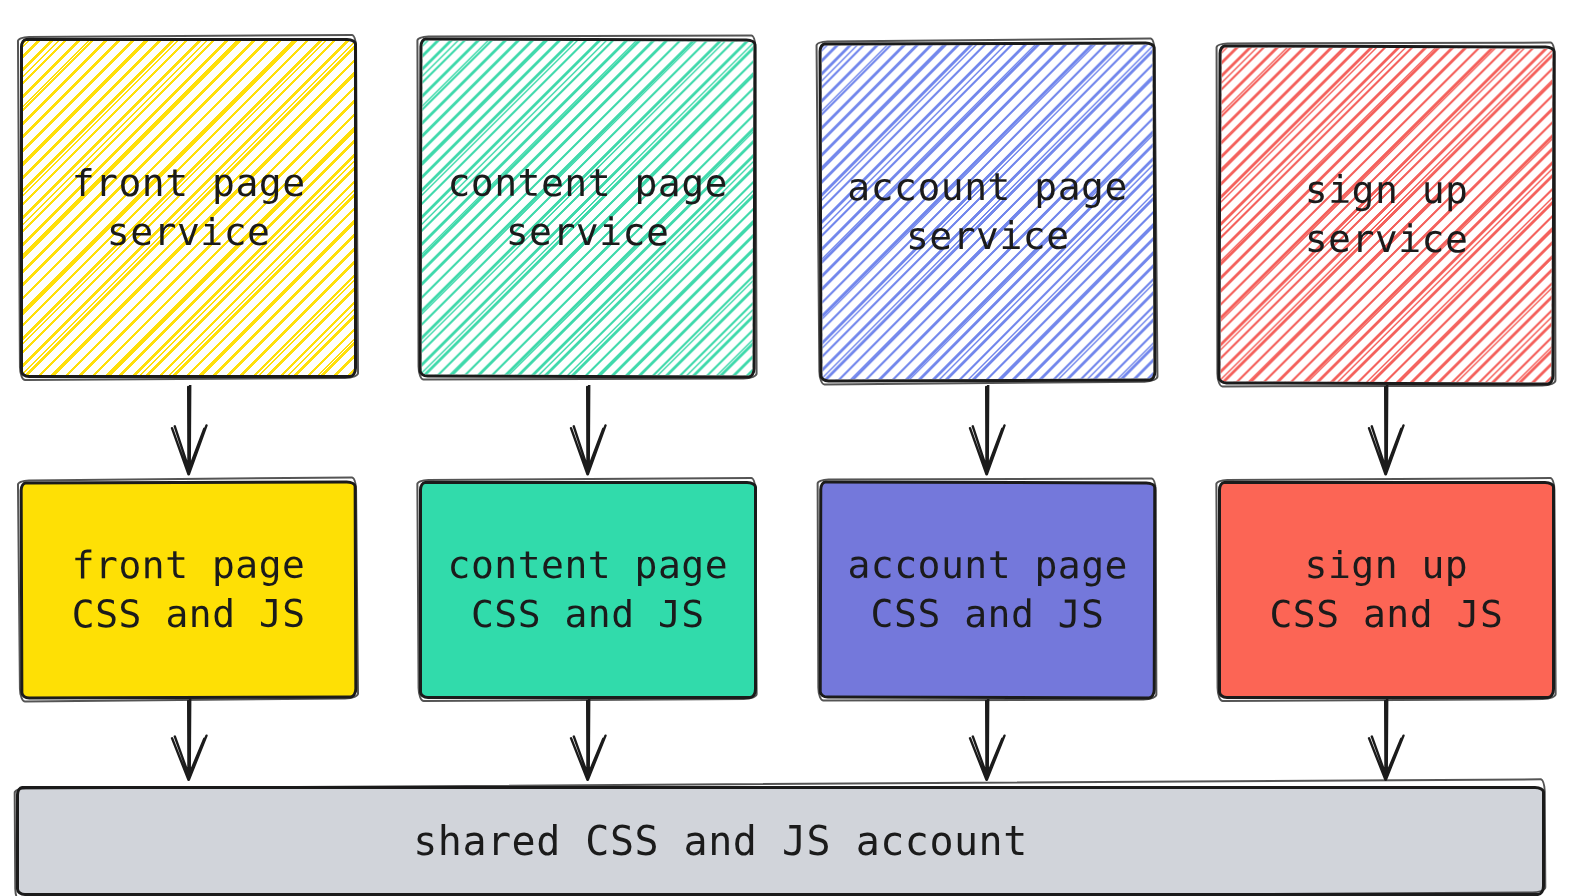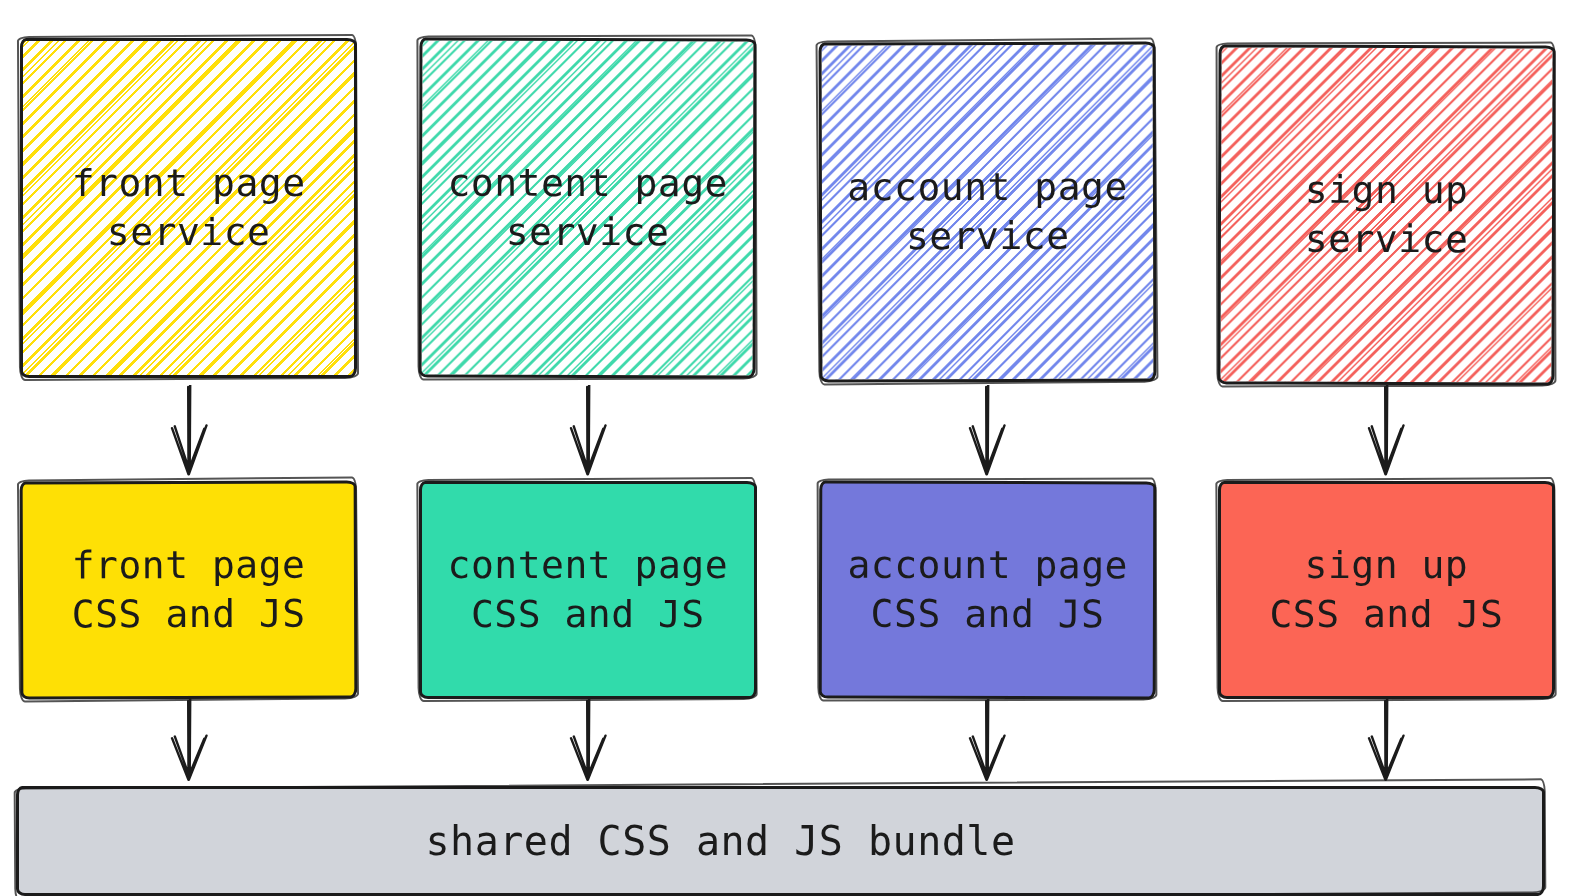--- a/index.html
+++ b/index.html
@@ -184,16 +184,16 @@
     </svg>
     <svg class="arrow arrow-mid" viewBox="0 0 48 100" preserveAspectRatio="none" aria-hidden="true">
       <path d="M23.2 2 L23.5 89 M25.2 0 L24.7 86 M7 45 L23.5 93 M9.8 43 L24.6 90 M41.5 42 L23.8 93 M39.3 45.5 L23.2 90"></path>
     </svg>
     <svg class="arrow arrow-mid" viewBox="0 0 48 100" preserveAspectRatio="none" aria-hidden="true">
       <path d="M23.2 2 L23.5 89 M25.2 0 L24.7 86 M7 45 L23.5 93 M9.8 43 L24.6 90 M41.5 42 L23.8 93 M39.3 45.5 L23.2 90"></path>
     </svg>
   </div>
 
   <div class="shared-bar sketch" style="--fill: #d1d4da;">
-    <div class="bar-label">shared CSS and JS bundle</div>
+    <div class="bar-label">shared CSS and JS account</div>
   </div>
 
 </div>
 
 </body></html>

